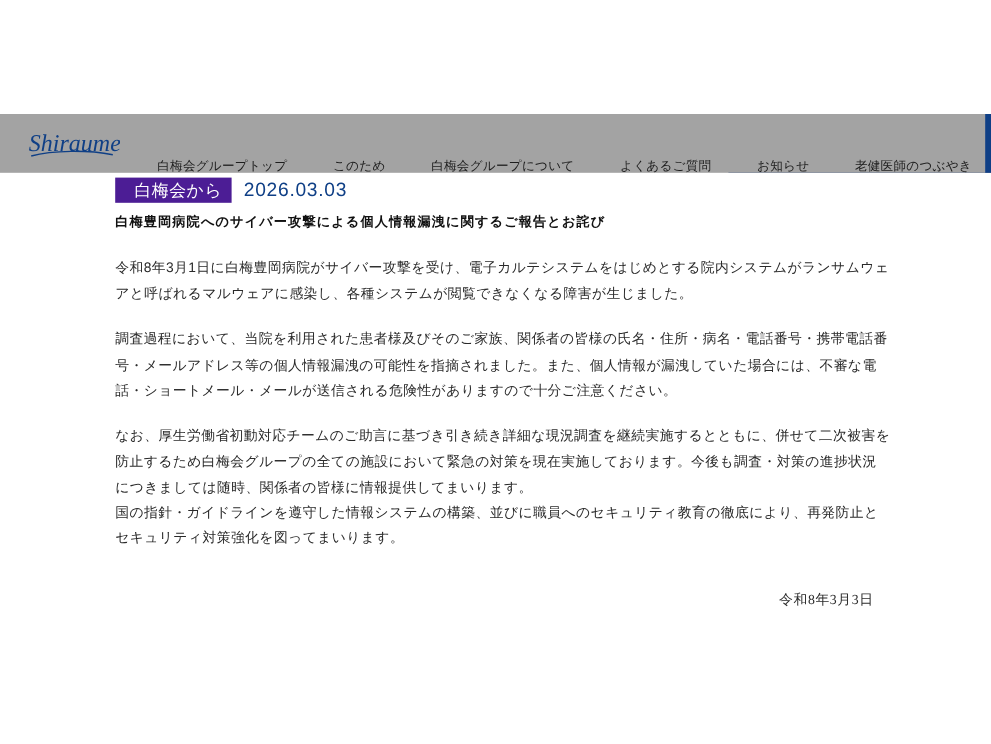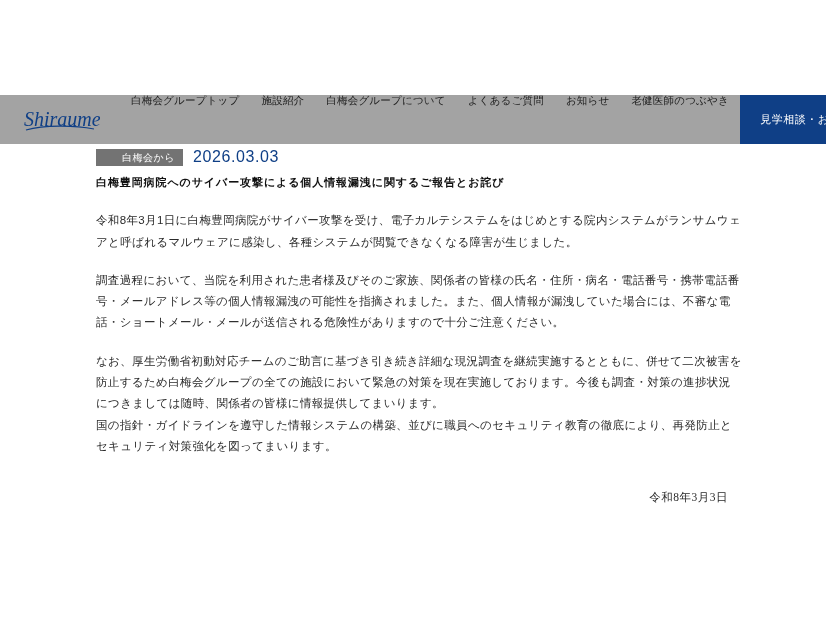--- a/index.html
+++ b/index.html
@@ -35,24 +35,24 @@
     width: 80px;
     margin-left: 22px;
     display: flex;
     align-items: center;
     justify-content: center;
     flex: 0 0 auto;
   }
   .logo svg { display: block; }
   .nav {
     display: flex;
-    align-items: flex-start;
+    align-items: flex-end;
     flex: 1 1 auto;
     padding-left: 18px;
-    gap: 0;
+    gap: 16px;
   }
   .nav-item {
     font-size: 10.5px;
     color: #1d1d1d;
     letter-spacing: 0.2px;
     padding: 0 11px;
     white-space: nowrap;
     cursor: pointer;
     line-height: 1;
   }
@@ -87,24 +87,24 @@
     left: 96px;
     width: 646px;
   }
   .meta-row {
     display: flex;
     align-items: center;
     gap: 10px;
     margin-bottom: 9px;
   }
   .tag {
-    background: #737373;
+    background: #4c1d95;
     color: #ffffff;
-    font-size: 10px;
-    padding: 3px 8px 3px 26px;
+    font-size: 14px;
+    padding: 3px 8px 3px 16px;
     letter-spacing: 0.5px;
     line-height: 1.1;
   }
   .date {
     color: #0f3f86;
     font-size: 16px;
     letter-spacing: 0.6px;
     text-align: center;
   }
   .title {
@@ -147,21 +147,21 @@
 
     <div class="logo">
       <svg width="76" height="30" viewBox="0 0 76 30">
         <text x="0" y="21" font-family="Liberation Serif, serif" font-style="italic" font-size="20" fill="#0f3f86">Shiraume</text>
         <path d="M2 25 C 20 20, 50 20, 70 24" stroke="#0f3f86" stroke-width="1.2" fill="none"></path>
       </svg>
     </div>
 
     <div class="nav">
       <div class="nav-item">白梅会グループトップ</div>
-      <div class="nav-item">施設紹介</div>
+      <div class="nav-item">このため</div>
       <div class="nav-item">白梅会グループについて</div>
       <div class="nav-item">よくあるご質問</div>
       <div class="nav-item">お知らせ</div>
       <div class="nav-item">老健医師のつぶやき</div>
     </div>
 
     <div class="header-btns">
       <div class="btn-contact">見学相談・お問い合わせ</div>
 
     </div>

